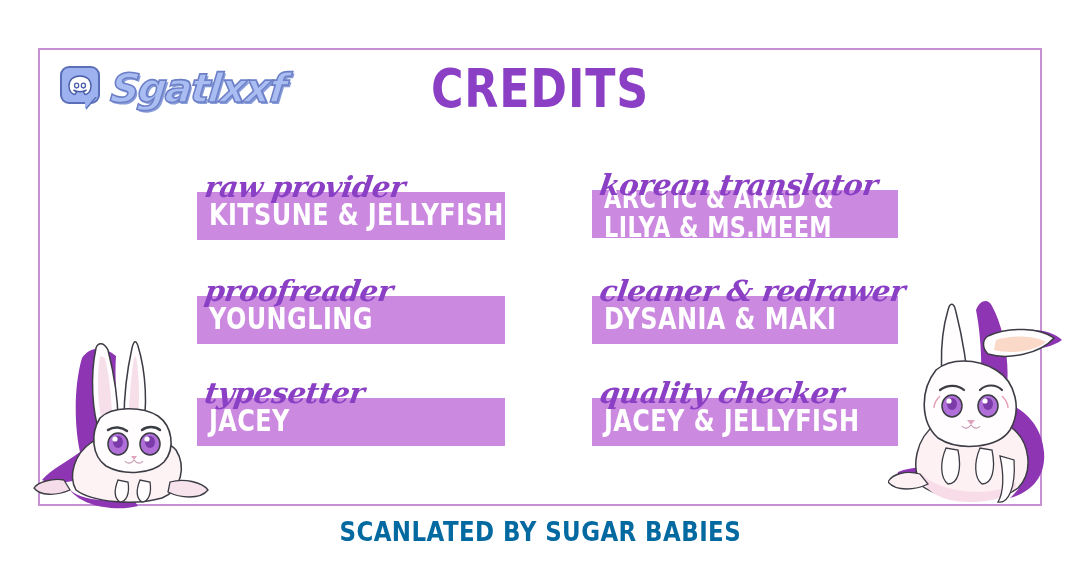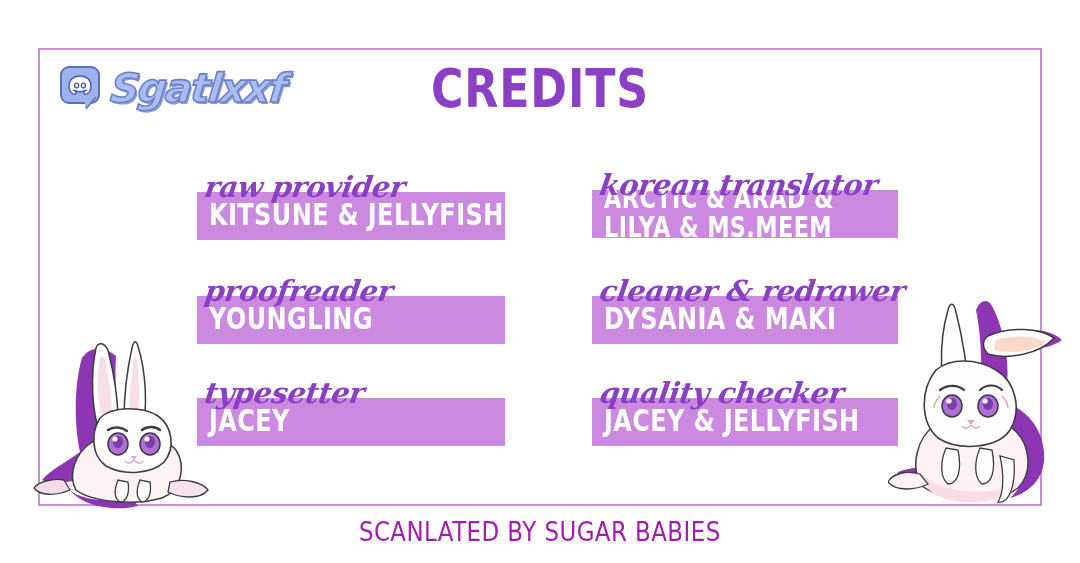--- a/index.html
+++ b/index.html
@@ -183,23 +183,23 @@
 
   
   #footer {
     position: absolute;
     left: 0;
     top: 518px;
     width: 1080px;
     text-align: center;
     font-family: "DejaVu Sans", sans-serif;
     font-size: 27px;
-    font-weight: 400;
+    font-weight: 700;
     letter-spacing: 0.5px;
-    color: #a21caf;
+    color: #0369a1;
     line-height: 1;
   }
   #footer span { display: inline-block; transform: scaleX(0.85); }
 
   
   .bunny { position: absolute; }
   #bunny-left  { left: 30px; top: 330px; width: 200px; height: 190px; }
   #bunny-right { left: 888px; top: 296px; width: 195px; height: 222px; }
 </style>
 </head>

